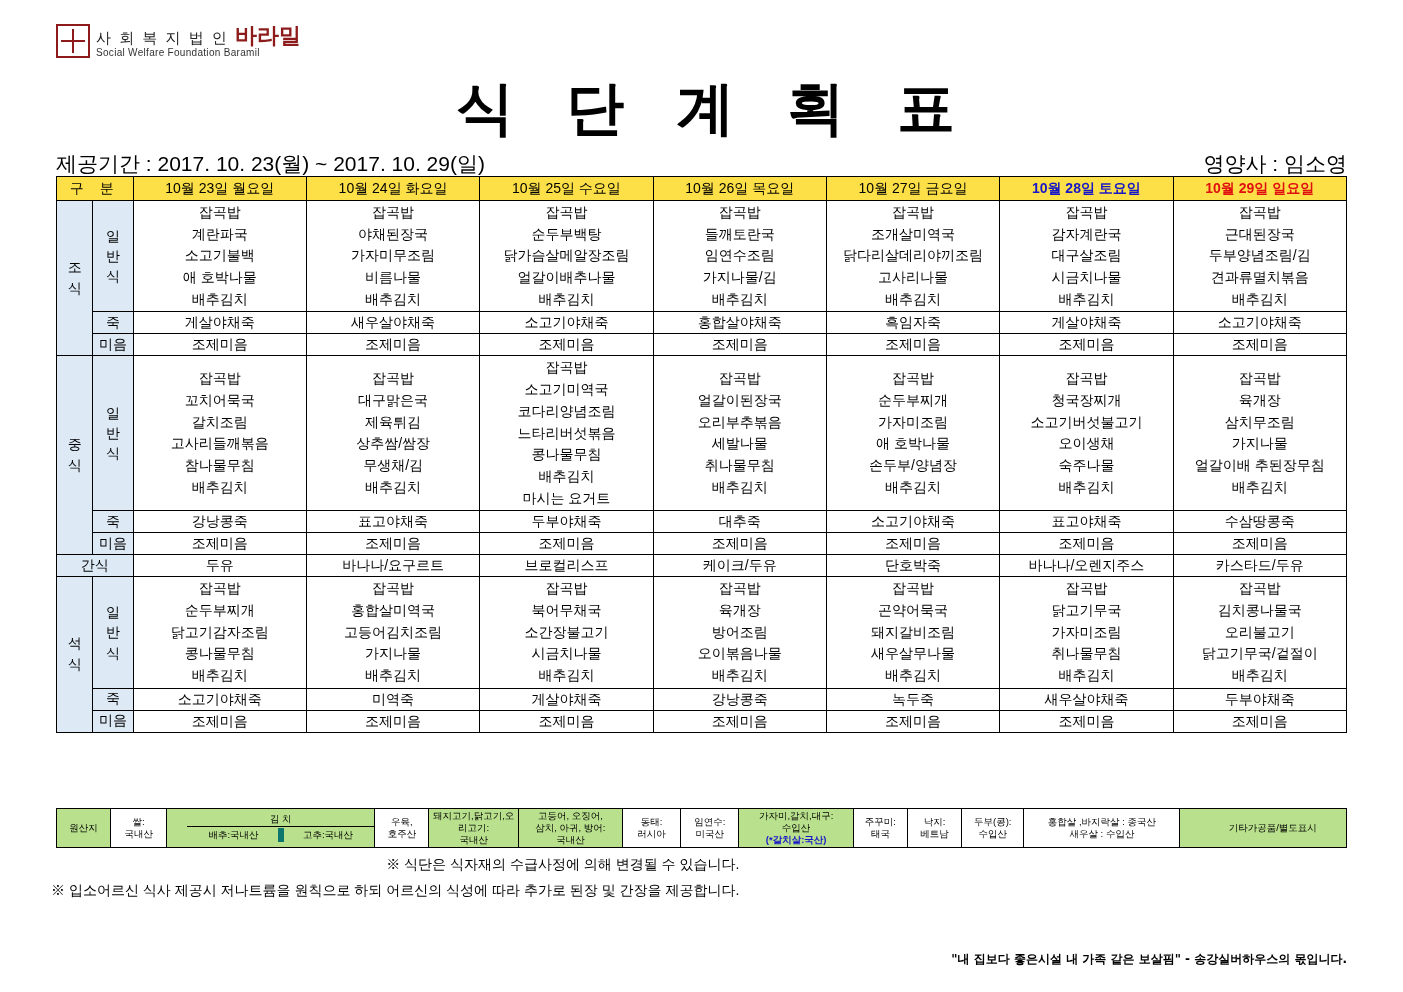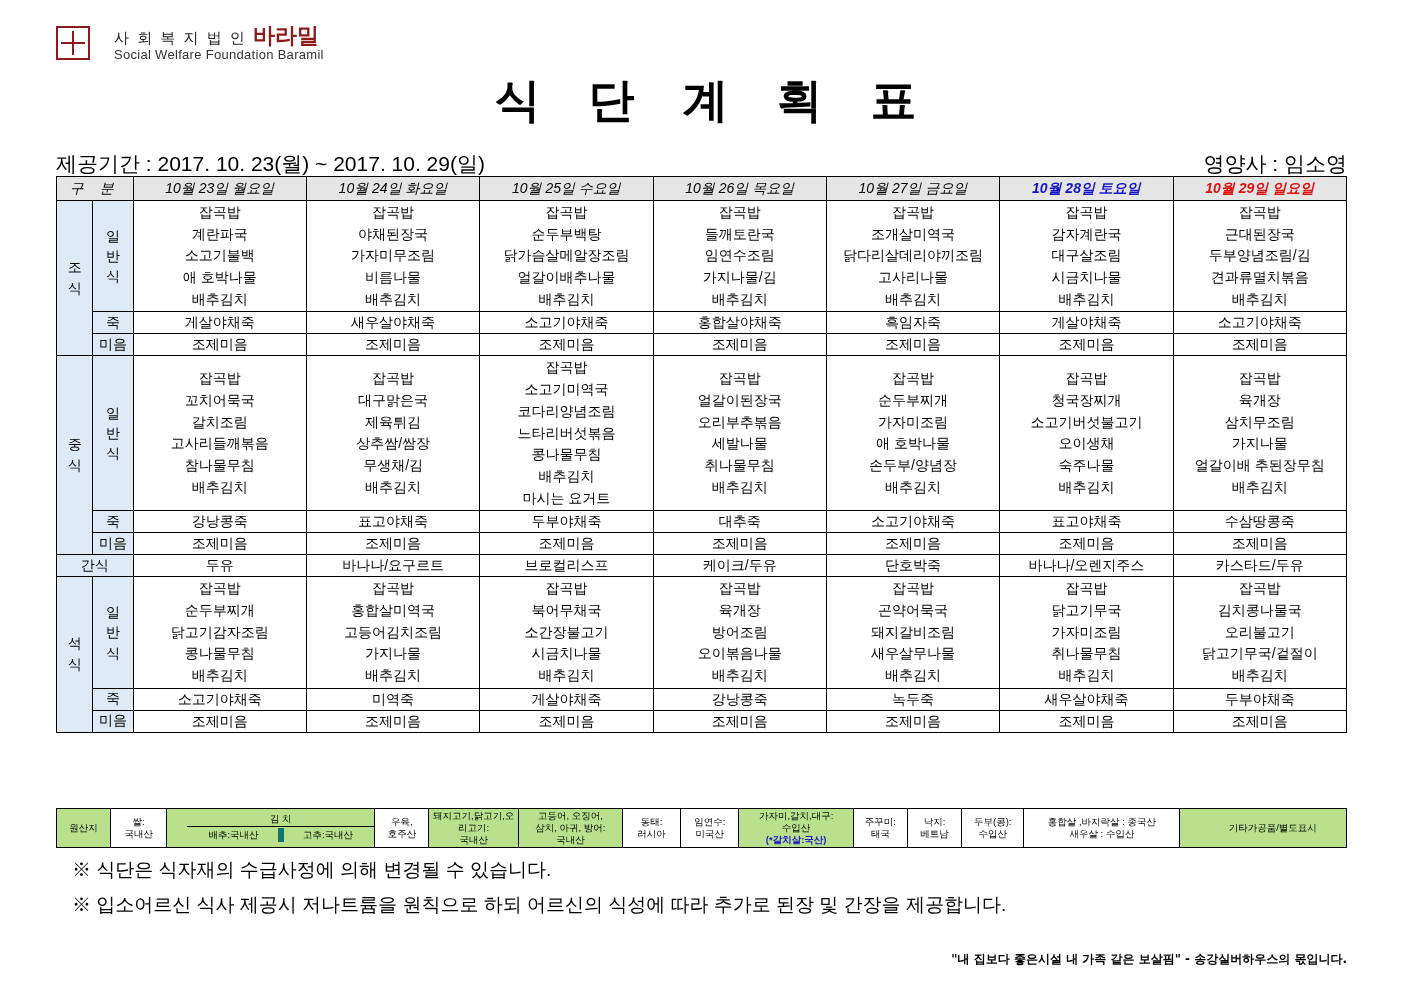--- a/index.html
+++ b/index.html
@@ -9,48 +9,48 @@
     background:#ffffff;
     font-family:"Liberation Sans", sans-serif;
     color:#000;
     position:relative;
     overflow:hidden;
   }
 
   
   .logo-wrap {
     position:absolute; left:56px; top:24px;
-    display:flex; align-items:center; gap:24px;
+    display:flex; align-items:center; gap:6px;
   }
   .logo-mark {
     width:34px; height:34px;
     border:2px solid #8d1b1b;
     position:relative;
     display:inline-block;
   }
   .logo-mark:before, .logo-mark:after {
     content:""; position:absolute; background:#8d1b1b;
   }
   .logo-mark:before { left:50%; top:3px; bottom:3px; width:2px; transform:translateX(-50%); }
   .logo-mark:after  { top:50%; left:3px; right:3px; height:2px; transform:translateY(-50%); }
   .logo-text { display:flex; flex-direction:column; line-height:1.05; }
   .logo-kr {
     font-size:15px; letter-spacing:2px; color:#222;
   }
   .logo-kr .brand {
     color:#8d1b1b; font-size:22px; font-weight:bold;
     font-family:"DejaVu Sans", sans-serif; letter-spacing:0;
   }
-  .logo-en { font-size:13px; color:#333; letter-spacing:.3px; margin-top:1px; }
+  .logo-en { font-size:10px; color:#333; letter-spacing:.3px; margin-top:1px; }
 
   .doc-title {
     position:absolute; left:0; right:0; top:70px;
     text-align:center;
     font-family:"DejaVu Sans", sans-serif;
-    font-size:46px; font-weight:bold;
+    font-size:58px; font-weight:bold;
     letter-spacing:16px;
     color:#000;
     margin-left:24px;
   }
 
   .meta-row {
     position:absolute; left:56px; right:56px; top:150px;
     display:flex; justify-content:space-between;
     font-size:21px;
   }
@@ -67,25 +67,24 @@
     text-align:center;
     vertical-align:middle;
     font-size:14px;
     padding:1px 2px;
   }
   .col-g1 { width:36px; }
   .col-g2 { width:40px; }
   .col-day { width:172px; }
 
   thead td {
-    background:#e5e5e5;
+    background:#fde047;
     font-size:14.5px;
     height:24px;
     font-weight:normal;
-    font-style:italic;
   }
   thead td.hdr-sat { color:#1616c8; font-weight:bold; }
   thead td.hdr-sun { color:#e01010; font-weight:bold; }
   thead td.hdr-gubun { letter-spacing:6px; }
 
   .meal-label {
     background:#ddeaf6;
     font-size:15px;
     letter-spacing:0;
   }
@@ -125,22 +124,22 @@
   .origin td.green { background:#b9e08c; }
   .origin td.split { padding:0; }
   .origin .inner-top, .origin .inner-bot {
     border-bottom:1px solid #000; padding:1px 2px;
   }
   .origin .inner-bot { border-bottom:none; }
   .origin .hl { color:#1616c8; font-weight:bold; }
 
   
   .notes {
-    position:absolute; left:72px; top:852px;
-    font-size:19px; line-height:1.85;
+    position:absolute; left:51px; top:852px;
+    font-size:14px; line-height:1.85;text-align:right;
   }
   .footer-slogan {
     position:absolute; right:56px; bottom:24px;
     font-size:12px; font-weight:bold;
     font-family:"DejaVu Sans", sans-serif;
   }
 </style>
 </head>
 <body>
 

